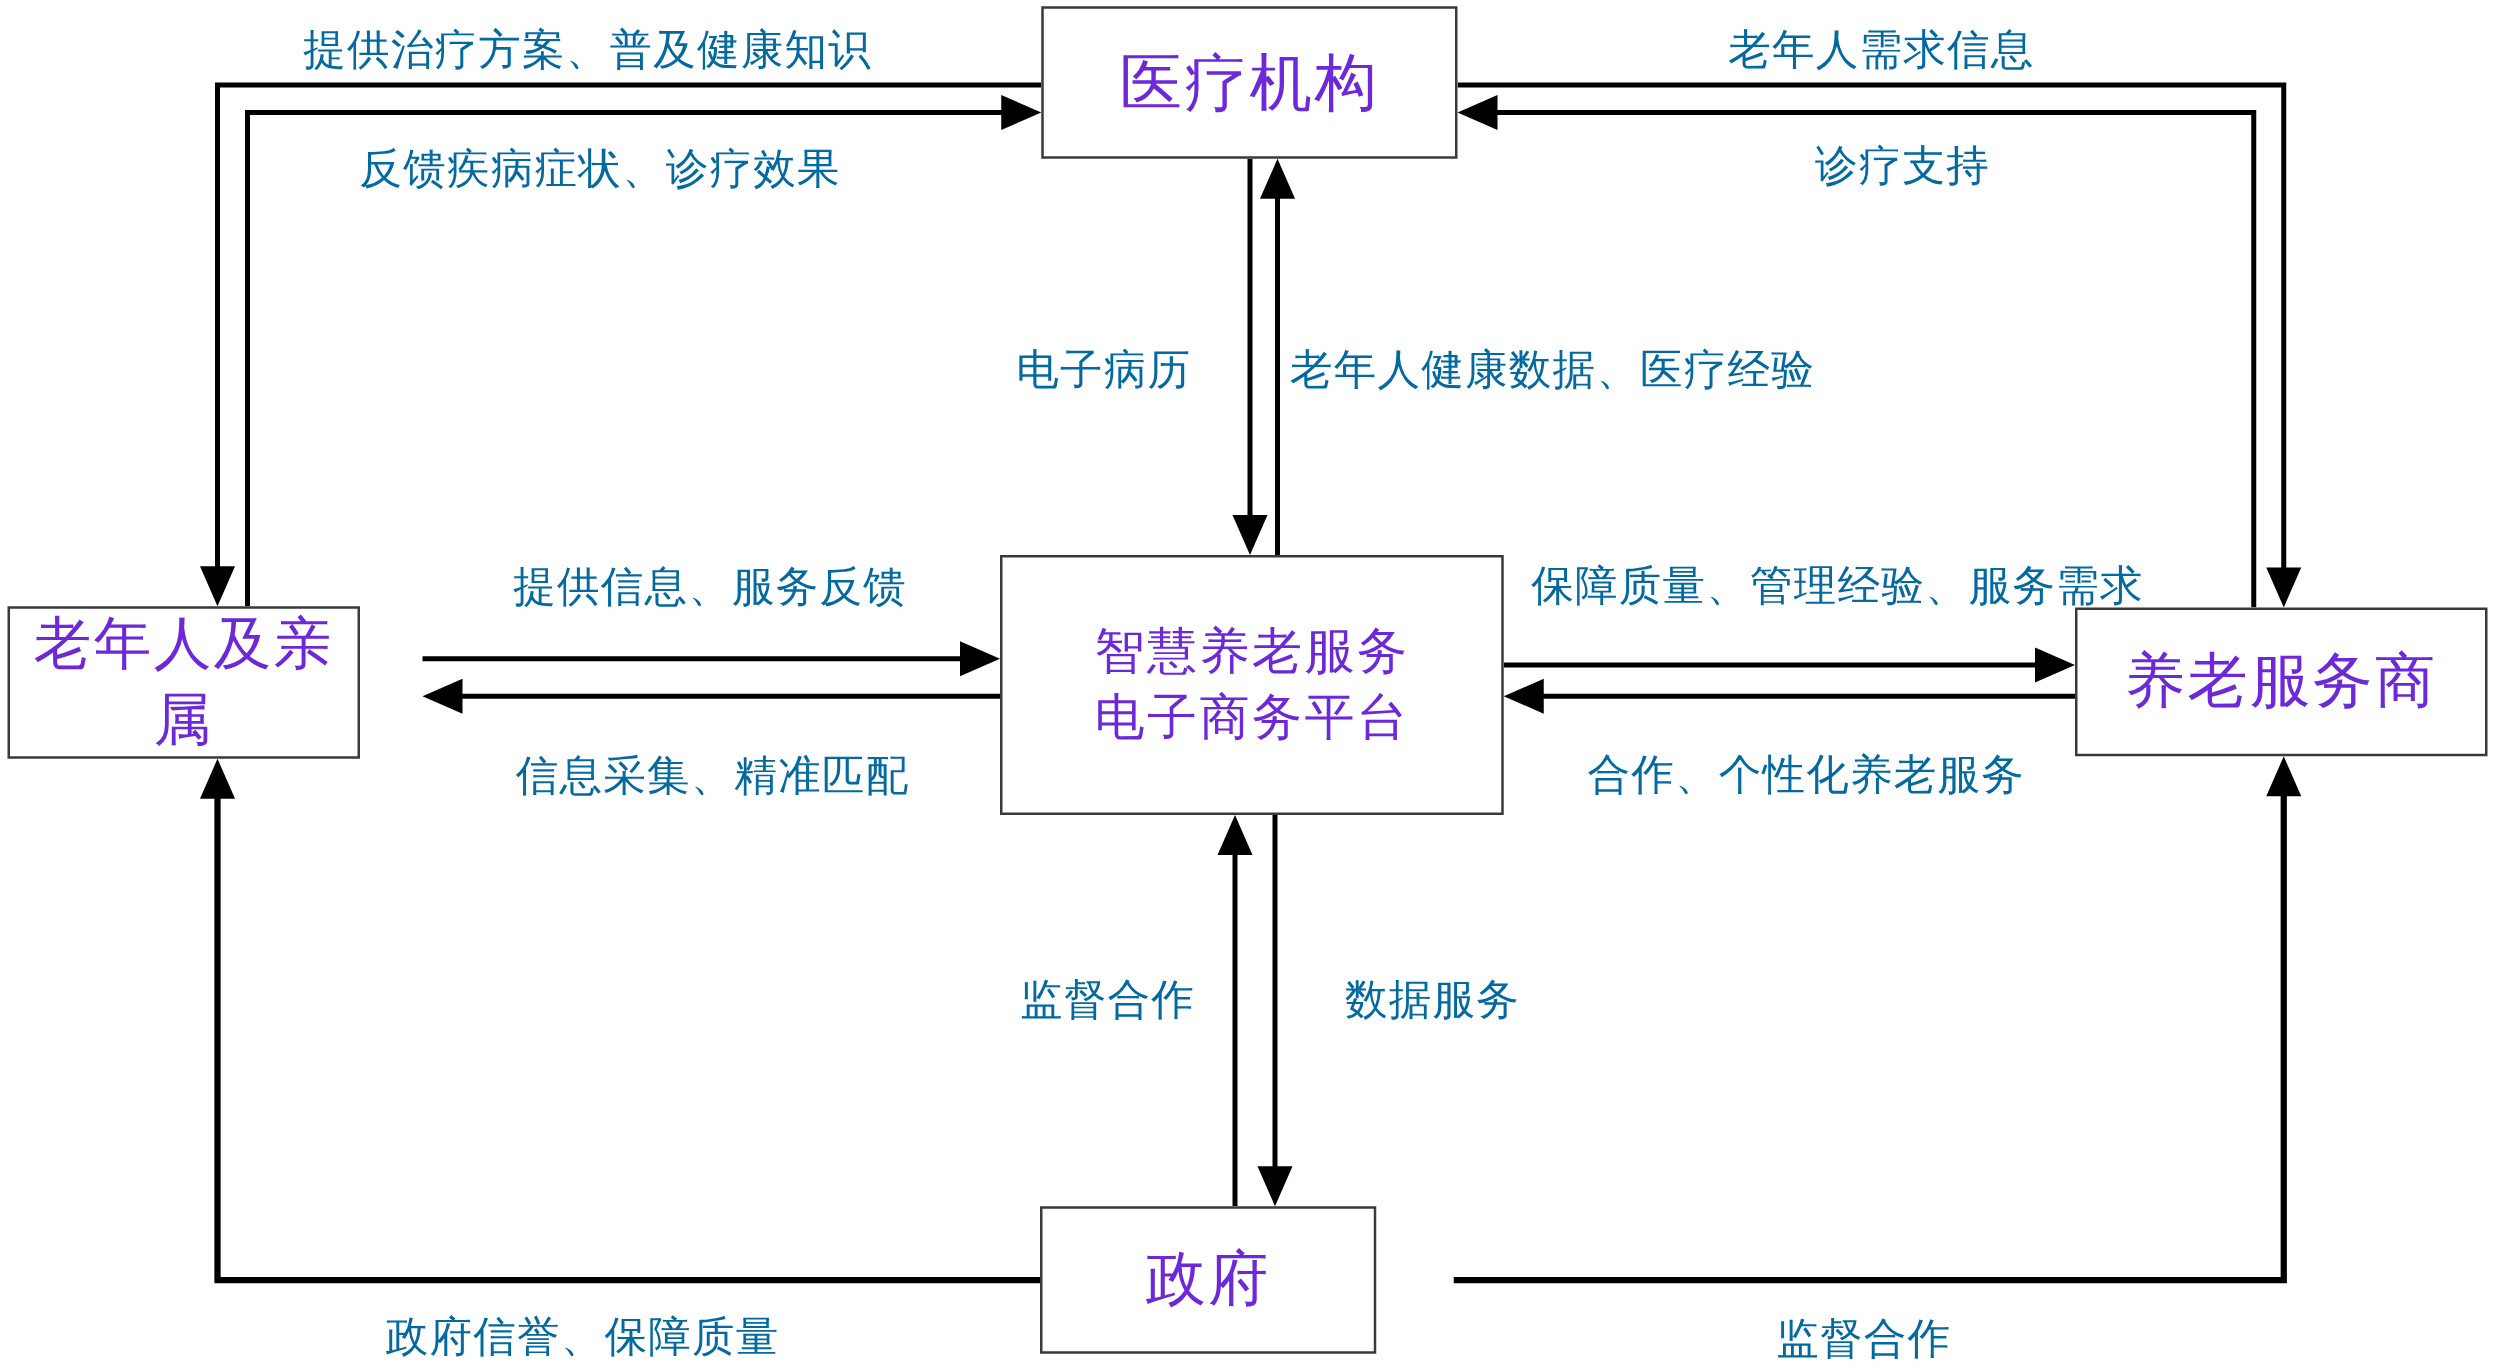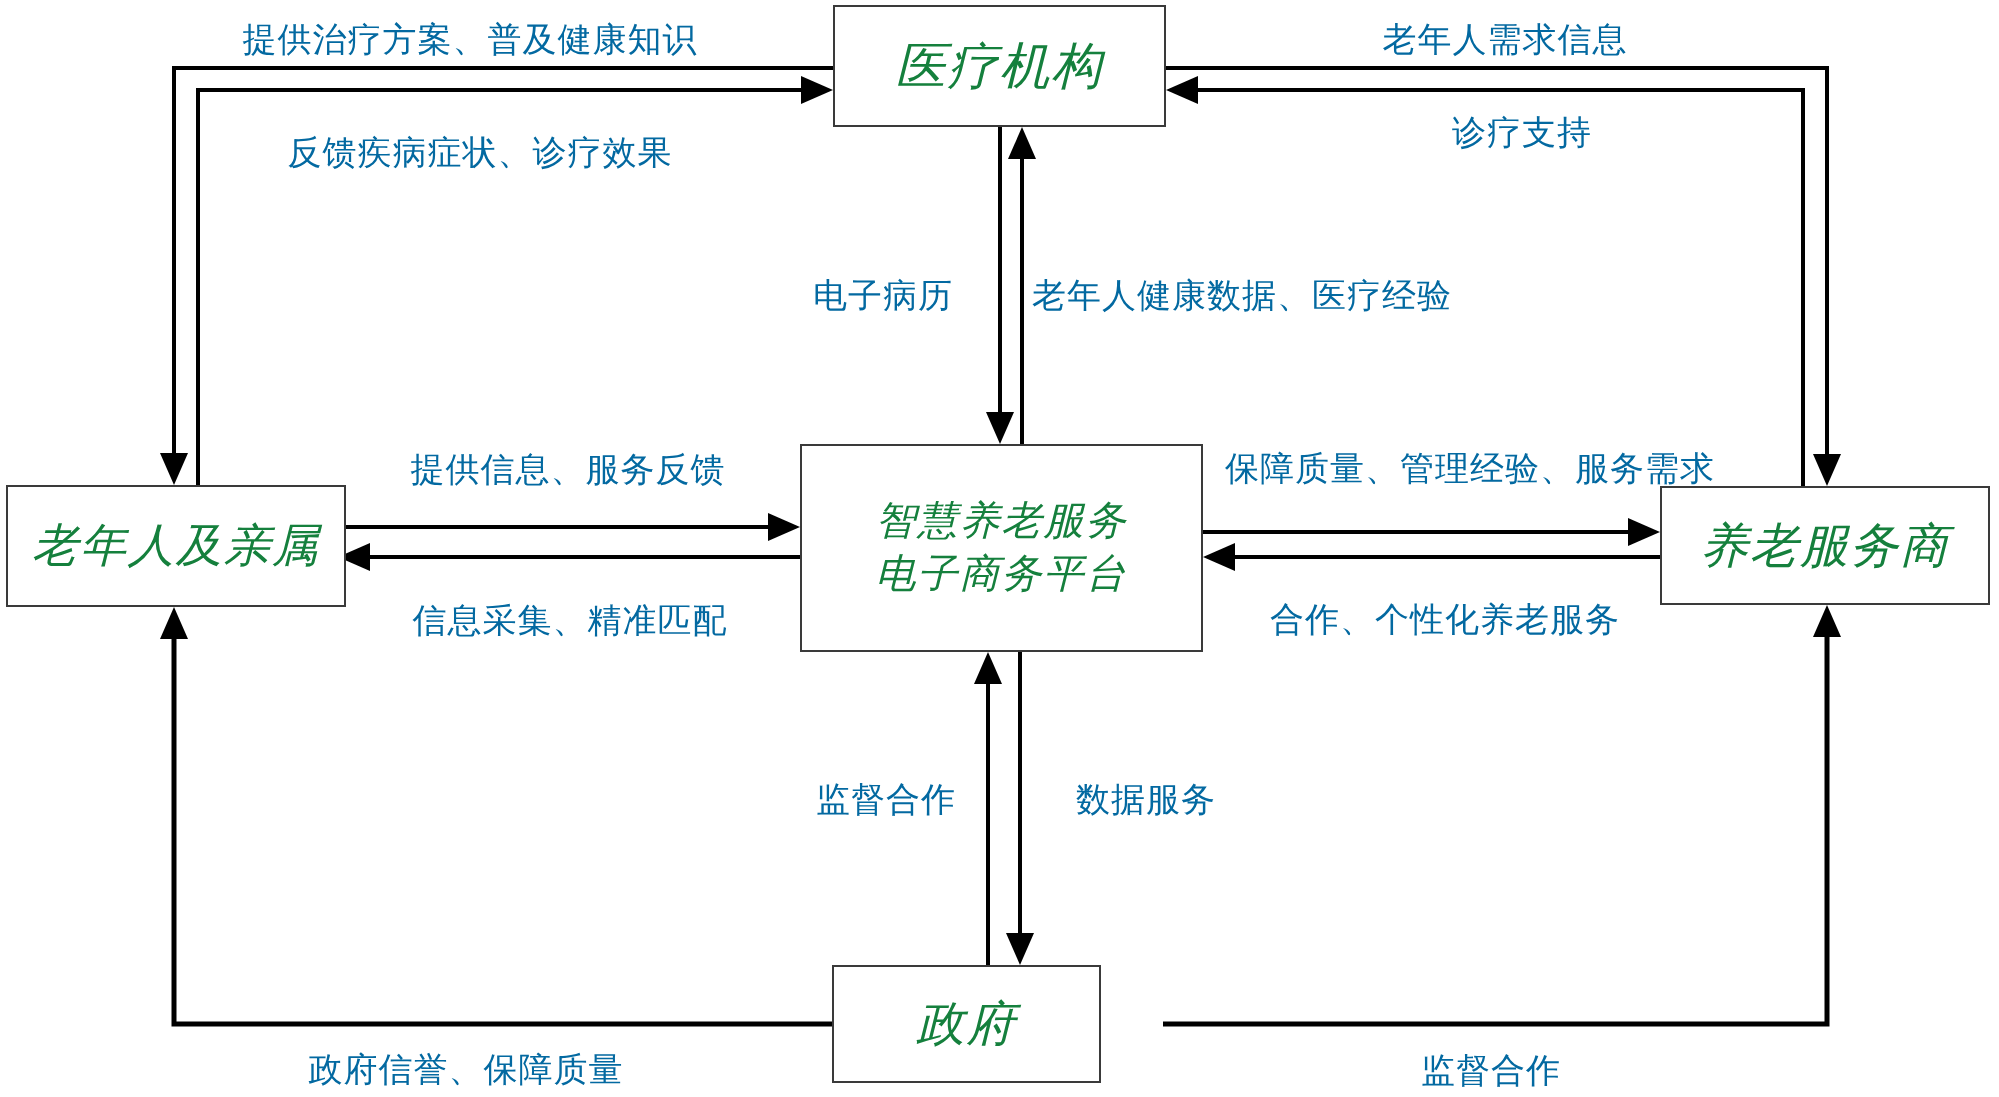--- a/index.html
+++ b/index.html
@@ -4,21 +4,21 @@
 <style>
   html,body{margin:0;padding:0;background:#ffffff;}
   #canvas{
     position:relative;width:1999px;height:1097px;background:#ffffff;overflow:hidden;
     font-family:"Liberation Serif","DejaVu Serif",serif;color:#111111;
   }
   #edge-layer{position:absolute;left:0;top:0;}
   .node{
     position:absolute;box-sizing:border-box;background:#ffffff;border:2px solid #3a3a3a;
     display:flex;align-items:center;justify-content:center;text-align:center;
-    white-space:pre-line;line-height:1.32;letter-spacing:2px;color:#15803d;z-index:2;font-style:italic;
+    white-space:pre-line;line-height:1.32;letter-spacing:2px;color:#6d28d9;z-index:2;
   }
   .edge-label{
     position:absolute;transform:translate(-50%,-50%);white-space:nowrap;
     font-size:34px;letter-spacing:1px;color:#0369a1;z-index:3;
   }
 </style>
 </head>
 <body>
 
 <div id="canvas">
@@ -47,29 +47,29 @@
       <polygon points="988,652 1002,684 974,684" fill="#000000"></polygon>
       <polyline points="1020,652 1020,937" fill="none" stroke="#000000" stroke-width="4"></polyline>
       <polygon points="1020,965 1006,933 1034,933" fill="#000000"></polygon>
       <polyline points="832,1024 174,1024 174,635" fill="none" stroke="#000000" stroke-width="5"></polyline>
       <polygon points="174,607 188,639 160,639" fill="#000000"></polygon>
       <polyline points="1163,1024 1827,1024 1827,633" fill="none" stroke="#000000" stroke-width="5"></polyline>
       <polygon points="1827,605 1841,637 1813,637" fill="#000000"></polygon>
     </svg>
   <div id="nodes">
       <div class="node" style="left: 833px; top: 5px; width: 333px; height: 122px; font-size: 50px;">医疗机构</div>
-      <div class="node" style="left: 6px; top: 485px; width: 340px; height: 122px; font-size: 46px;">老年人及亲属</div>
+      <div class="node" style="left: 6px; top: 485px; width: 282px; height: 122px; font-size: 46px;">老年人及亲属</div>
       <div class="node" style="left: 800px; top: 444px; width: 403px; height: 208px; font-size: 40px;">智慧养老服务
 电子商务平台</div>
       <div class="node" style="left: 1660px; top: 486px; width: 330px; height: 119px; font-size: 48px;">养老服务商</div>
       <div class="node" style="left: 832px; top: 965px; width: 269px; height: 118px; font-size: 48px;">政府</div>
     </div>
   <div id="labels">
       <div class="edge-label" style="left: 470px; top: 40px;">提供治疗方案、普及健康知识</div>
-      <div class="edge-label" style="left: 480px; top: 153px;">反馈疾病症状、诊疗效果</div>
+      <div class="edge-label" style="left: 480px; top: 135px;">反馈疾病症状、诊疗效果</div>
       <div class="edge-label" style="left: 1505px; top: 40px;">老年人需求信息</div>
       <div class="edge-label" style="left: 1522px; top: 133px;">诊疗支持</div>
       <div class="edge-label" style="left: 883px; top: 296px; text-align: right;">电子病历</div>
       <div class="edge-label" style="left: 1242px; top: 296px;">老年人健康数据、医疗经验</div>
       <div class="edge-label" style="left: 568px; top: 470px;">提供信息、服务反馈</div>
       <div class="edge-label" style="left: 570px; top: 621px;">信息采集、精准匹配</div>
       <div class="edge-label" style="left: 1470px; top: 469px;">保障质量、管理经验、服务需求</div>
       <div class="edge-label" style="left: 1445px; top: 620px;">合作、个性化养老服务</div>
       <div class="edge-label" style="left: 886px; top: 800px;">监督合作</div>
       <div class="edge-label" style="left: 1146px; top: 800px;">数据服务</div>

